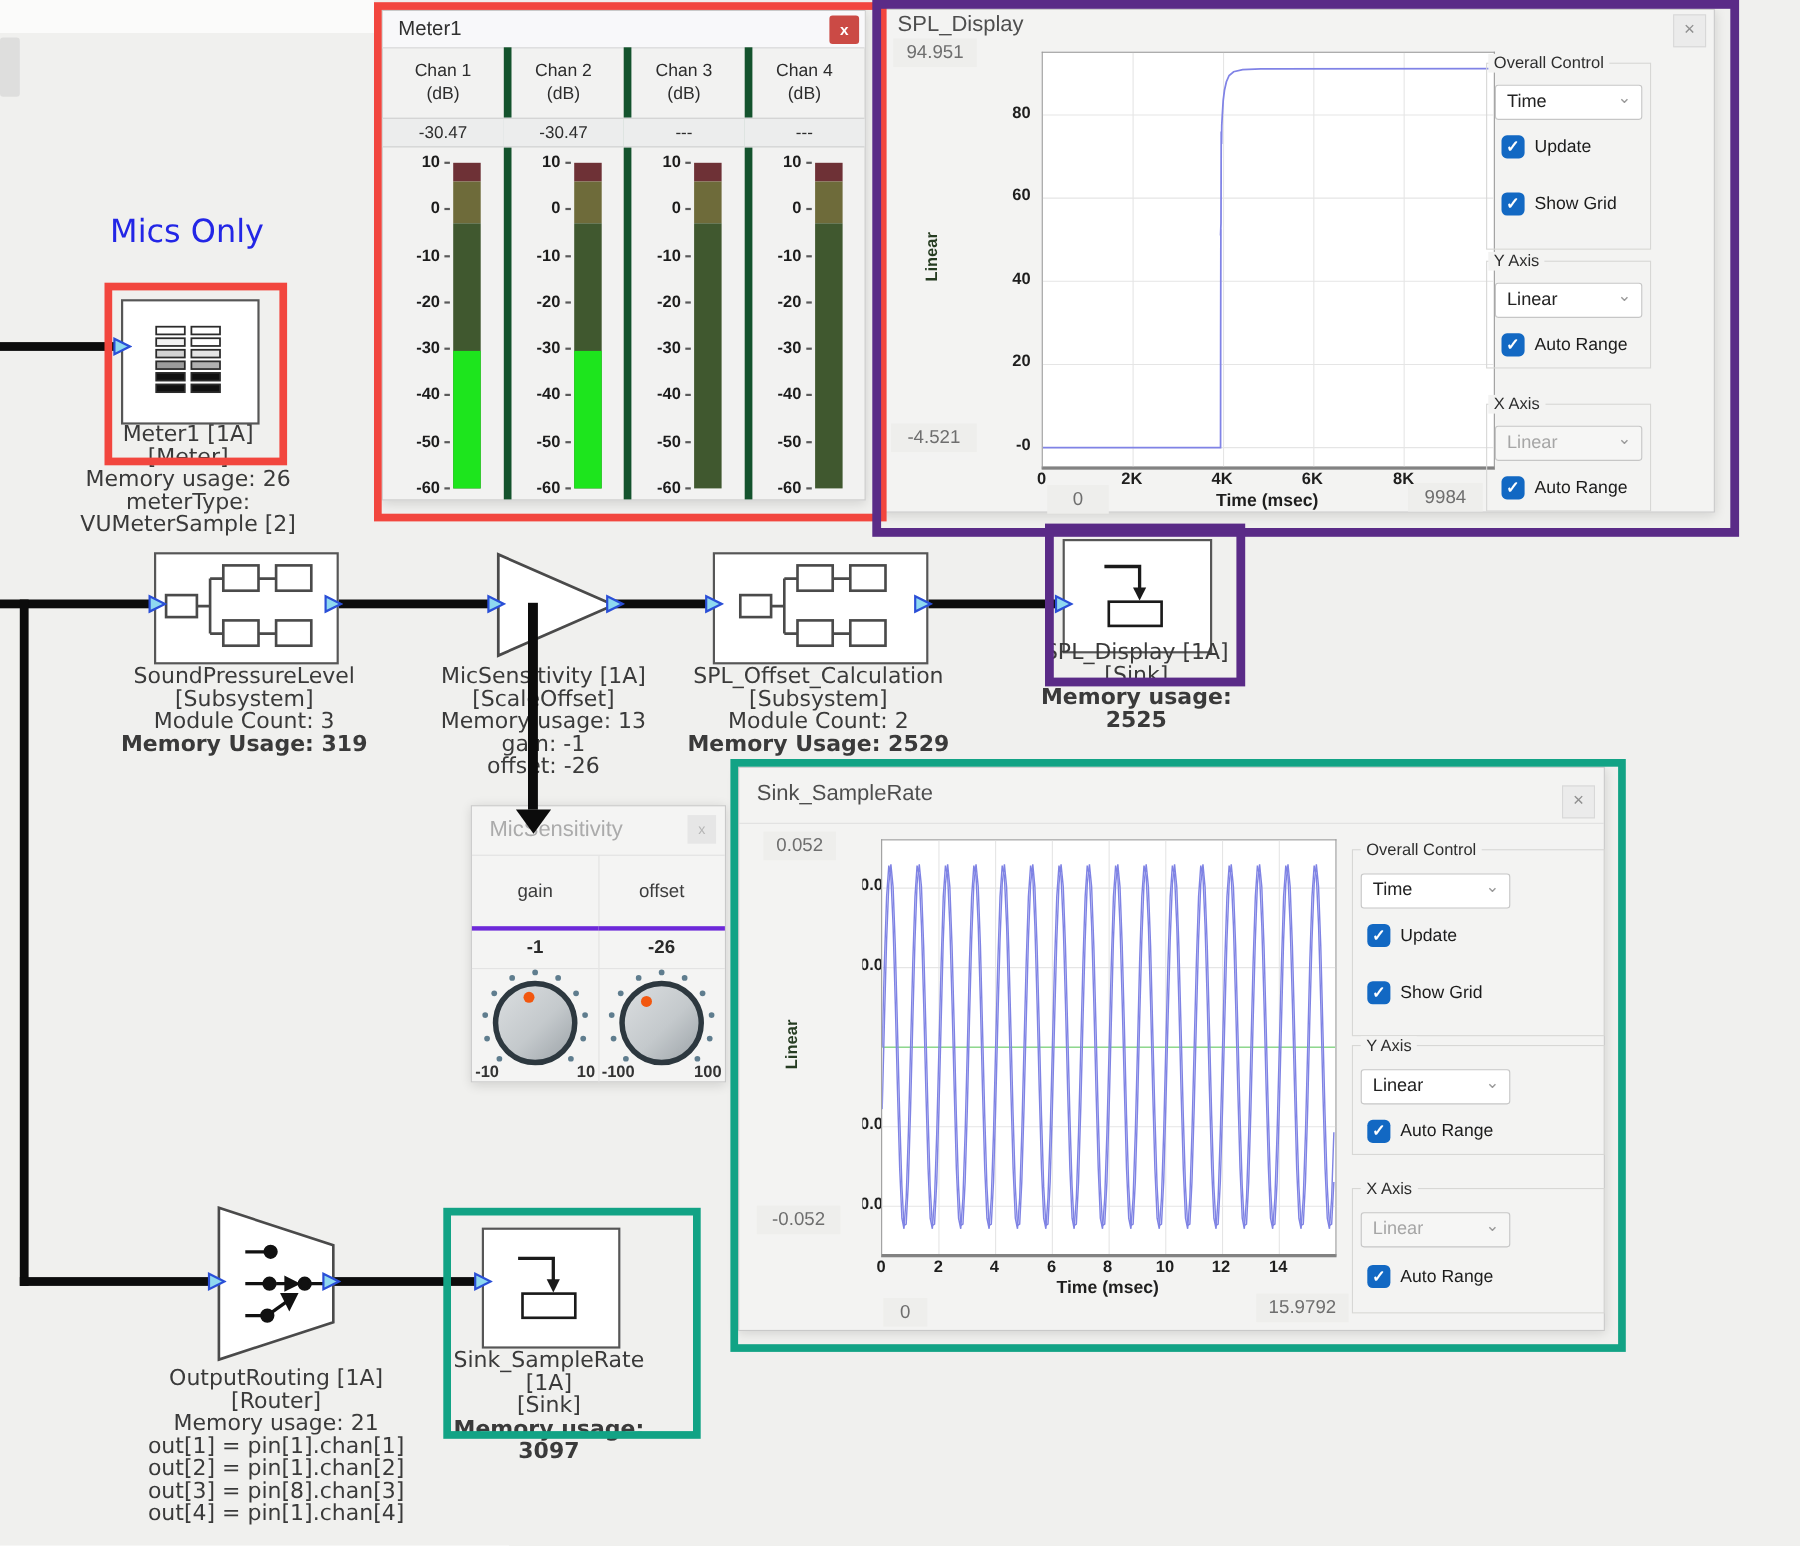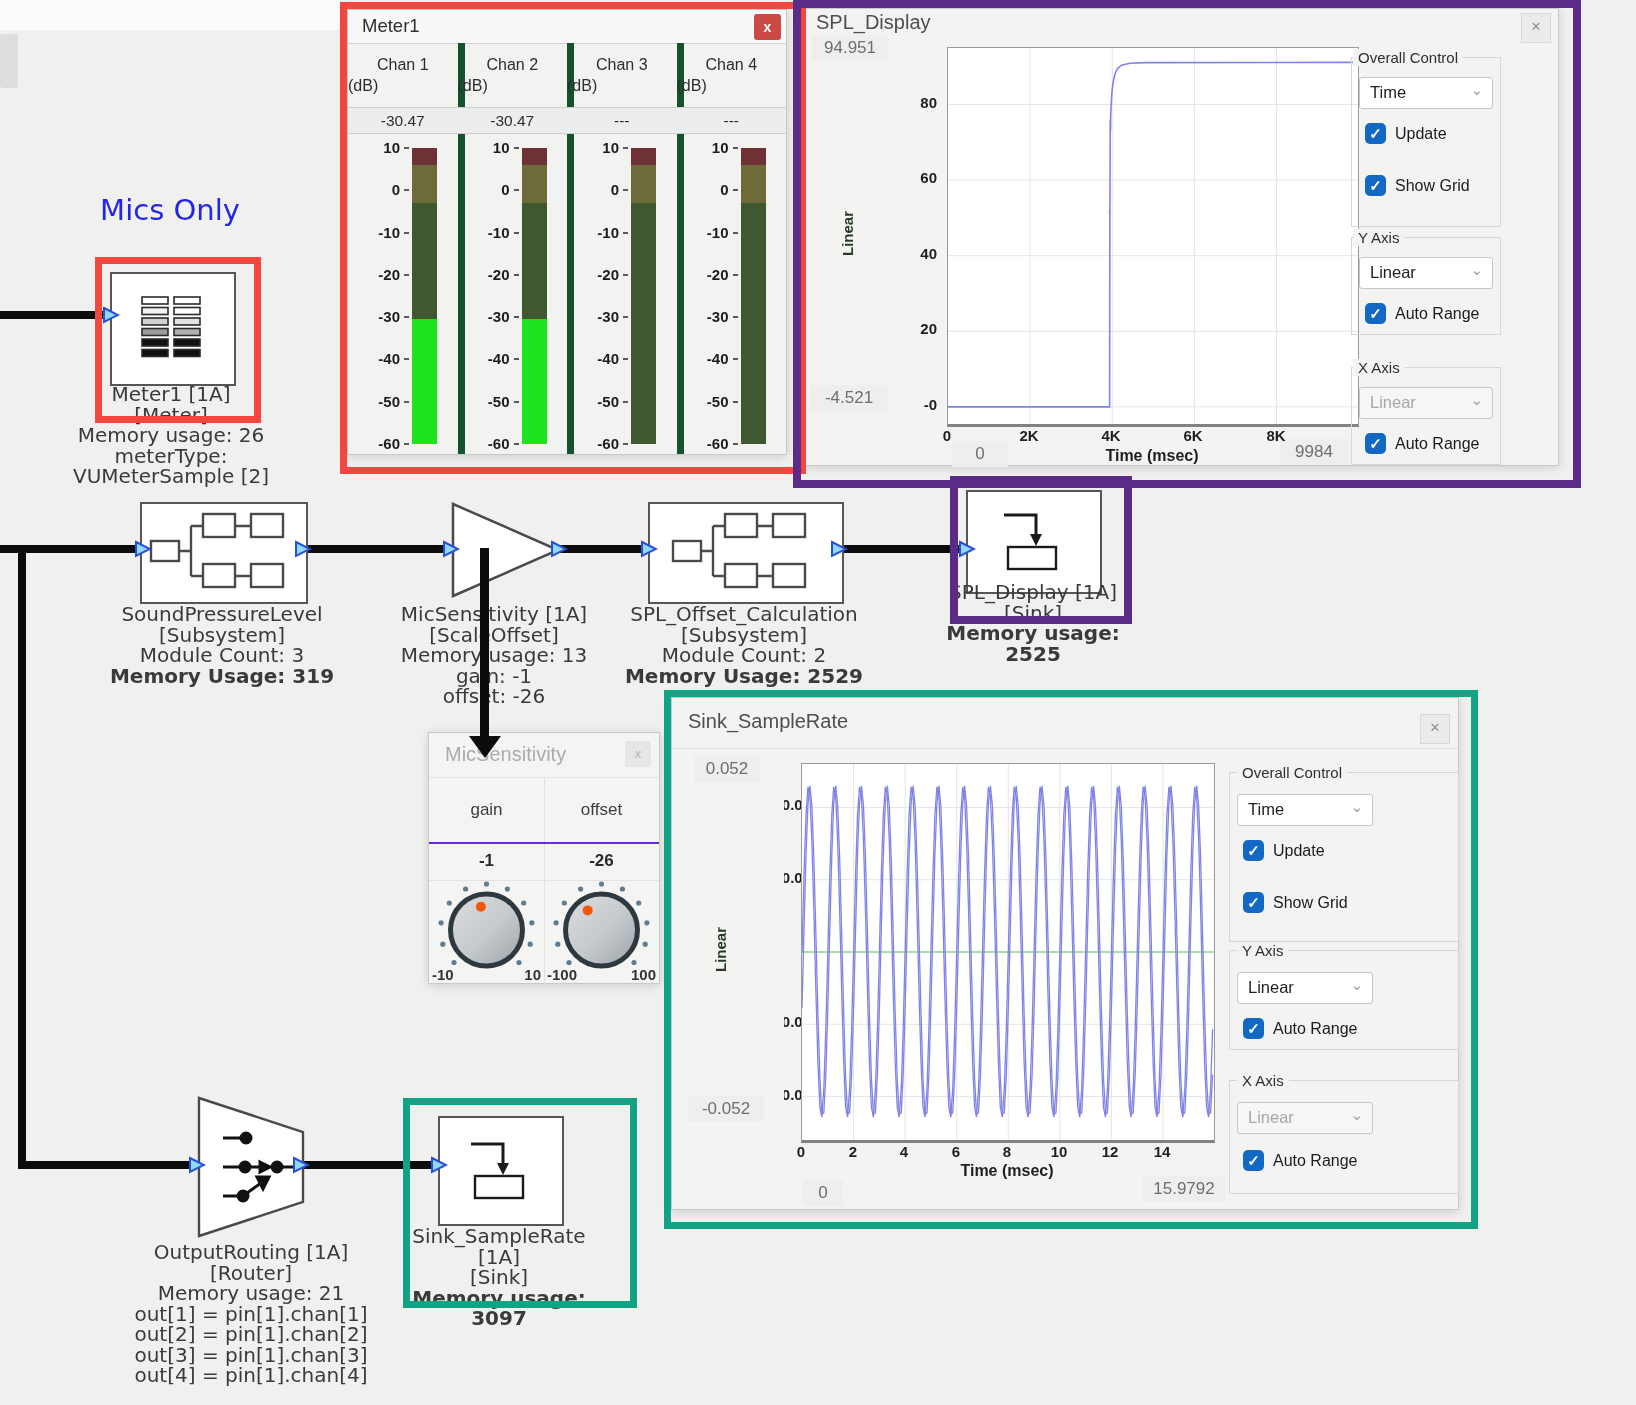--- a/index.html
+++ b/index.html
@@ -42,34 +42,34 @@
   .cb .box{width:21px;height:21px;background:var(--accent,#1268c3);border-radius:5px;flex:0 0 auto;position:relative;}
   .cb .box::after{content:"✓";position:absolute;left:0;top:0;width:21px;height:21px;color:#fff;font-size:15px;font-weight:bold;text-align:center;line-height:21px;}
   
   .m-titlebar{position:absolute;left:0;top:0;width:100%;height:33px;background:#f8f8fa;border-bottom:1px solid #d4d4d4;}
   .m-title{position:absolute;left:14px;top:5px;font-size:18.5px;color:#303030;}
   .mclose{position:absolute;right:5px;top:4px;width:27px;height:26px;background:#cb4a45;border-radius:3px;color:#fff;font-weight:bold;text-align:center;line-height:26px;font-size:14px;cursor:pointer;}
   #meter-cols{position:absolute;left:0;top:33px;width:438px;height:411px;}
   .m-col{position:absolute;top:0;width:109.5px;height:411px;border-right:7px solid #14532d;}
   .m-col.last{border-right:none;}
   .m-name{position:absolute;top:13px;width:100%;text-align:center;font-size:16px;color:#2d2d2d;}
-  .m-unit{position:absolute;top:34px;width:100%;font-size:16px;color:#2d2d2d;}
+  .m-unit{position:absolute;top:34px;width:100%;text-align:center;font-size:16px;color:#2d2d2d;}
   .m-val{position:absolute;top:64px;left:0;width:100%;height:25px;text-align:center;font-size:15.5px;color:#2d2d2d;background:#eceded;border-top:1px solid #cfcfcf;border-bottom:1px solid #cfcfcf;line-height:25px;}
   .m-meter{position:absolute;top:91px;left:0;width:100%;height:320px;}
   .m-tick{position:absolute;left:8px;width:44px;text-align:right;font-size:15px;font-weight:bold;color:#1c1c1c;}
   .m-dash{position:absolute;left:56px;width:5px;height:2px;background:#5a5a5a;}
   .m-bar{position:absolute;left:64px;top:14px;width:25px;height:296px;}
   .m-zone,.m-lit{position:absolute;left:0;width:100%;}
   
   .mic-title{position:absolute;left:16px;top:10px;font-size:20px;color:#ababab;}
   .mic-close{position:absolute;right:8px;top:8px;width:26px;height:26px;background:#e6e6e6;color:#b5b5b5;text-align:center;line-height:26px;font-size:13px;cursor:pointer;}
   #mic-cols{position:absolute;left:0;top:44px;width:230px;height:206px;border-top:1px solid #e2e2e2;}
   .mic-col{position:absolute;top:0;width:115px;height:206px;}
   .mic-col.first{border-right:1px solid #e2e2e2;}
-  .mic-h{position:absolute;top:0;width:100%;height:64px;text-align:center;font-size:17px;color:#3c3c3c;line-height:64px;border-bottom:2px solid #6d28d9;}
+  .mic-h{position:absolute;top:0;width:100%;height:64px;text-align:center;font-size:17px;color:#3c3c3c;line-height:64px;border-bottom:4px solid #6d28d9;}
   .mic-v{position:absolute;top:64px;width:100%;height:38px;text-align:center;font-size:17px;font-weight:bold;color:#2a2a2a;line-height:38px;border-bottom:1px solid #e3e3e3;}
   .mic-knobarea{position:absolute;top:102px;width:100%;height:104px;}
   .mic-min{position:absolute;left:3px;bottom:1px;font-size:15px;font-weight:bold;color:#333;}
   .mic-max{position:absolute;right:3px;bottom:1px;font-size:15px;font-weight:bold;color:#333;}
 </style>
 </head>
 <body>
 
 <svg width="0" height="0" style="position:absolute">
   <defs>
@@ -559,21 +559,21 @@
       <div>SPL_Display [1A]</div>
       <div>[Sink]</div>
       <div class="b">Memory usage: 2525</div>
     </div>
     <div class="blabels" style="left: 121px; top: 1242px; width: 260px;">
       <div>OutputRouting [1A]</div>
       <div>[Router]</div>
       <div>Memory usage: 21</div>
       <div>out[1] = pin[1].chan[1]</div>
       <div>out[2] = pin[1].chan[2]</div>
-      <div>out[3] = pin[1].chan[3]</div>
+      <div>out[3] = pin[8].chan[3]</div>
       <div>out[4] = pin[1].chan[4]</div>
     </div>
     <div class="blabels" style="left: 389px; top: 1226px; width: 220px;">
       <div>Sink_SampleRate [1A]</div>
       <div>[Sink]</div>
       <div class="b">Memory usage: 3097</div>
     </div>
   </div>
 
 </body></html>

